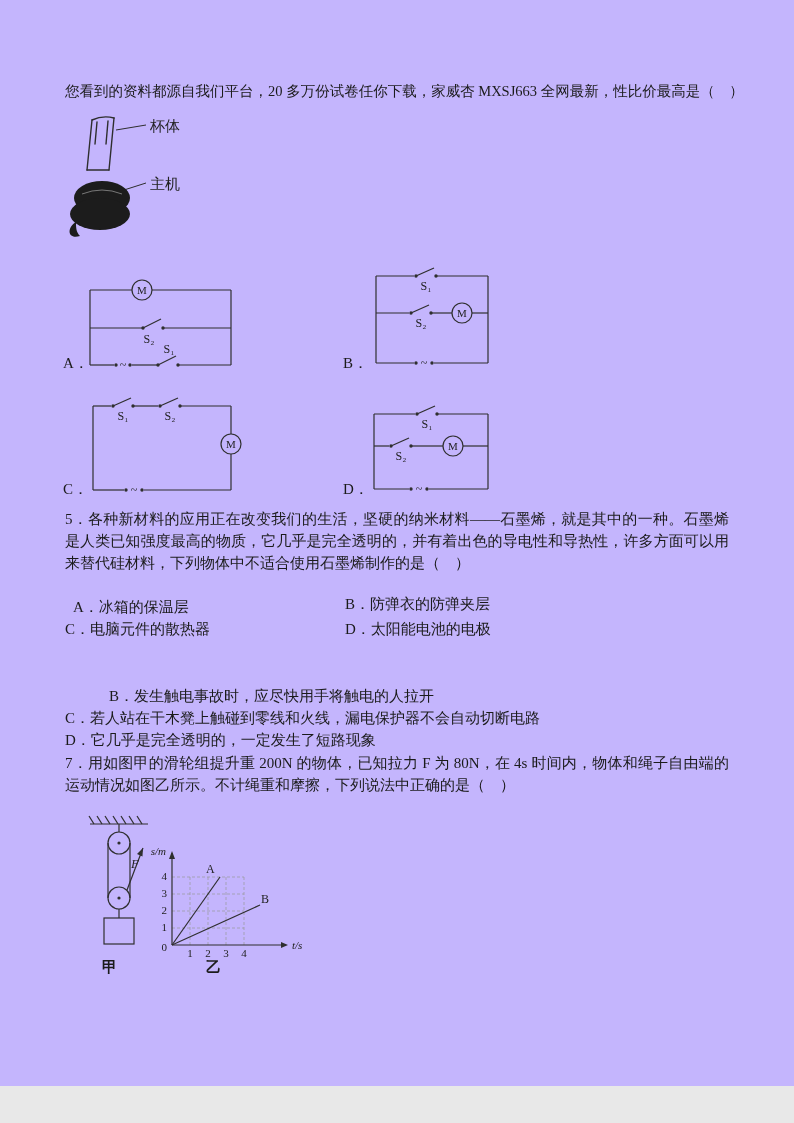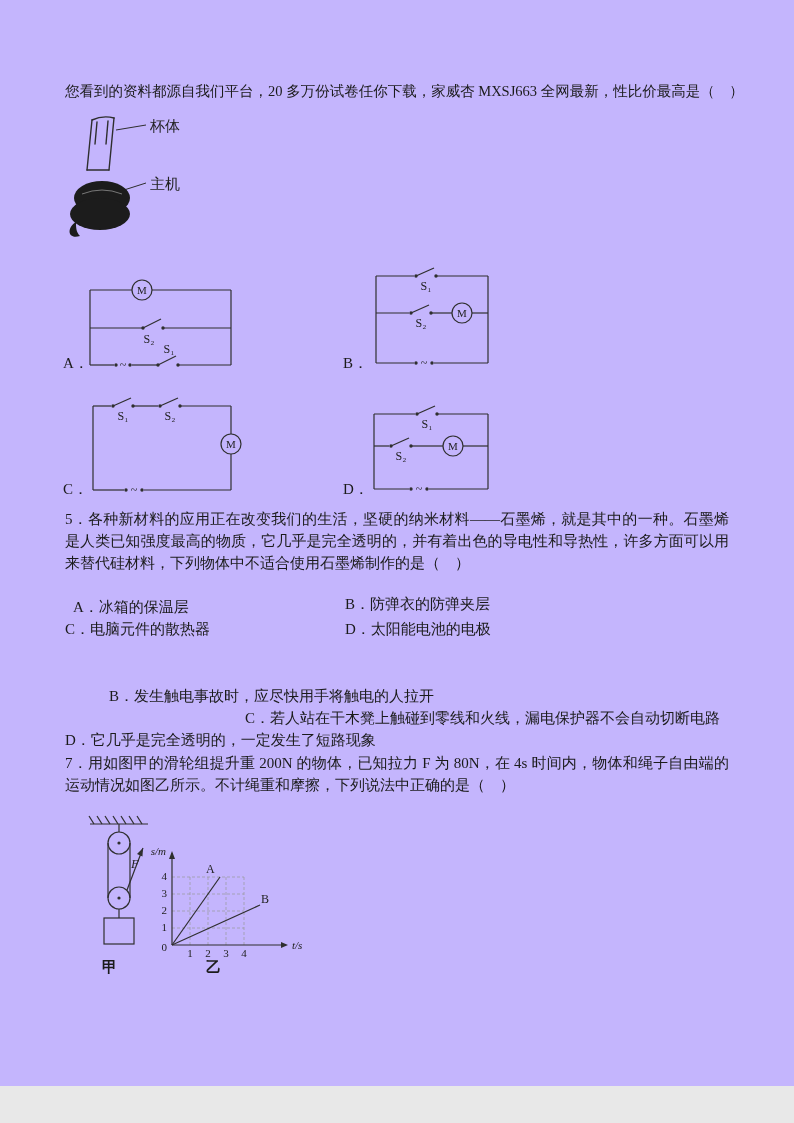--- a/index.html
+++ b/index.html
@@ -165,21 +165,21 @@
   </svg>
   <div class="t" style="left:343px; top:478px;">D．</div>
 
   <div class="t para" style="left:65px; top:508px; width:664px;">5．各种新材料的应用正在改变我们的生活，坚硬的纳米材料——石墨烯，就是其中的一种。石墨烯是人类已知强度最高的物质，它几乎是完全透明的，并有着出色的导电性和导热性，许多方面可以用来替代硅材料，下列物体中不适合使用石墨烯制作的是（　）</div>
   <div class="t" style="left:73px;  top:596px;">A．冰箱的保温层</div>
   <div class="t" style="left:345px; top:566px;margin-top:27px;">B．防弹衣的防弹夹层</div>
   <div class="t" style="left:65px;  top:618px;">C．电脑元件的散热器</div>
   <div class="t" style="left:345px; top:618px;">D．太阳能电池的电极</div>
 
   <div class="t" style="left:65px; top:685px; width:664px;margin-left:44px;">B．发生触电事故时，应尽快用手将触电的人拉开</div>
-  <div class="t" style="left:56px; top:707px; width:664px;text-align:right;">C．若人站在干木凳上触碰到零线和火线，漏电保护器不会自动切断电路</div>
+  <div class="t" style="left:65px; top:707px; width:664px;">C．若人站在干木凳上触碰到零线和火线，漏电保护器不会自动切断电路</div>
   <div class="t" style="left:65px; top:729px; width:664px;">D．它几乎是完全透明的，一定发生了短路现象</div>
 
   <div class="t para" style="left:65px; top:752px; width:664px;">7．用如图甲的滑轮组提升重 200N 的物体，已知拉力 F 为 80N，在 4s 时间内，物体和绳子自由端的运动情况如图乙所示。不计绳重和摩擦，下列说法中正确的是（　）</div>
 
   <svg class="fig" style="left:78px; top:812px" width="100" height="150" viewBox="0 0 100 150">
     <g stroke="#2f2f2f" stroke-width="1.2" fill="none">
       <path d="M 12 12 H 70"></path>
       <path d="M 16 12 L 11 4"></path>
         <path d="M 24 12 L 19 4"></path>
         <path d="M 32 12 L 27 4"></path>

